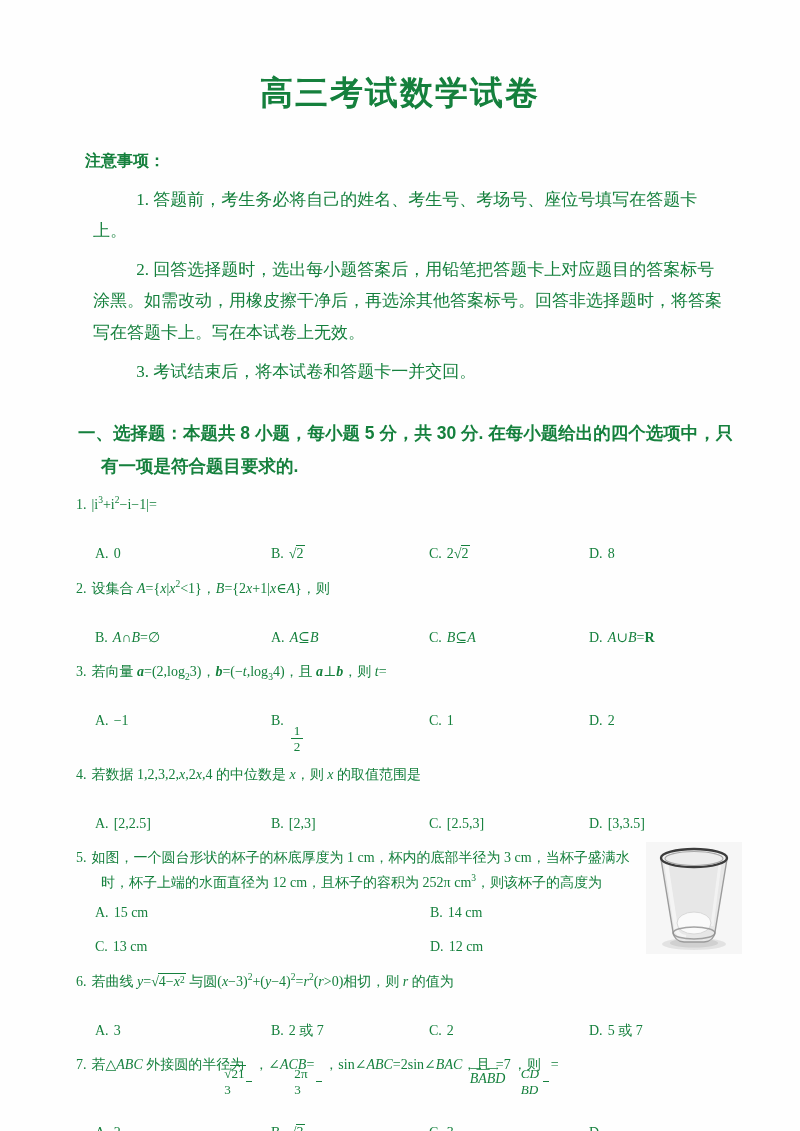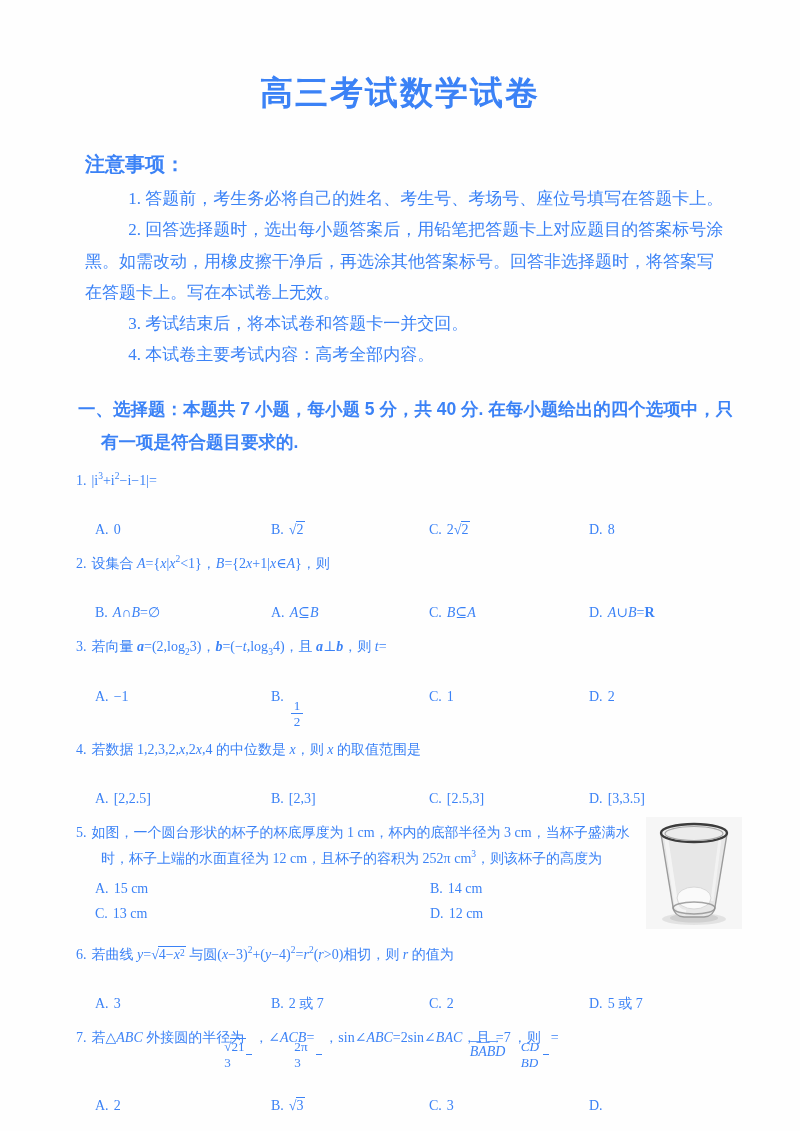--- a/index.html
+++ b/index.html
@@ -1,39 +1,39 @@
 <!DOCTYPE html>
 <html><head>
 <meta charset="utf-8">
 <style>
   html, body { margin:0; padding:0; background:#ffffff; }
   .page {
     width:800px; height:1131px; box-sizing:border-box; position:relative;
-    background:#fefefe; color:#3b82f6; overflow:hidden;
+    background:#fefefe; color:#15803d; overflow:hidden;
     font-family:"Liberation Serif","DejaVu Serif",serif;
     display:flex; flex-direction:column;
   }
   .hei { font-family:"Liberation Sans","DejaVu Sans",sans-serif; }
   .title {
     text-align:center; font-weight:bold; font-size:33px; letter-spacing:2px;
     margin-top:70px; line-height:1.4;
   }
   .notice { margin:30px 70px 0 85px; font-size:17px; line-height:1.84; }
-  .notice-heading { font-weight:bold; font-size:20px; }
-  .notice-item { margin:0; text-indent:2.55em; }
+  .notice-heading { font-weight:bold; font-size:16px; }
+  .notice-item { margin:8px; text-indent:2.55em; }
   .section-head {
     margin:22px 64px 0 78px; font-weight:bold; font-size:17.5px; line-height:1.9;
     padding-left:23px; text-indent:-23px;
   }
   .question { margin:9px 56px 0 76px; font-size:14px; line-height:1.78; }
   .q-stem { padding-left:25px; text-indent:-25px; }
   .q-num { margin-right:5px; }
   .options { display:grid; margin:5px 0 0 19px; }
   .cols4 { grid-template-columns:176px 158px 160px 1fr;margin-top:24px; }
-  .cols2 { grid-template-columns:335px 1fr; }
+  .cols2 { grid-template-columns:335px 1fr; row-gap:9px; }
   .opt { white-space:nowrap; }
   .opt-label { margin-right:5px; }
   sup { font-size:0.68em; }
   sub { font-size:0.68em; }
   .frac {
     display:inline-flex; flex-direction:column; align-items:center;
     vertical-align:-0.72em; line-height:1.15; font-size:0.94em; margin:0 2px;
   }
   .frac .num { padding:0 3px; }
   .frac .den { border-top:1.3px solid currentColor; padding:0 3px; }
@@ -56,24 +56,23 @@
 
 <div class="page">
 
   <div class="title hei">高三考试数学试卷</div>
 
   <div class="notice">
     <div class="notice-heading hei">注意事项：</div>
     <p class="notice-item">1. 答题前，考生务必将自己的姓名、考生号、考场号、座位号填写在答题卡上。</p>
     <p class="notice-item">2. 回答选择题时，选出每小题答案后，用铅笔把答题卡上对应题目的答案标号涂黑。如需改动，用橡皮擦干净后，再选涂其他答案标号。回答非选择题时，将答案写在答题卡上。写在本试卷上无效。</p>
     <p class="notice-item">3. 考试结束后，将本试卷和答题卡一并交回。</p>
-    <p class="notice-item">4. 本试卷主要考试内容：高考全部内容。</p>
   </div>
 
-  <div class="section-head hei">一、选择题：本题共 7 小题，每小题 5 分，共 40 分. 在每小题给出的四个选项中，只有一项是符合题目要求的.</div>
+  <div class="section-head hei">一、选择题：本题共 8 小题，每小题 5 分，共 30 分. 在每小题给出的四个选项中，只有一项是符合题目要求的.</div>
 
   <div class="question">
     <div class="q-stem"><span class="q-num">1.</span><span>|i<sup>3</sup>+i<sup>2</sup>−i−1|=</span></div>
     <div class="options cols4">
       <span class="opt"><span class="opt-label">A.</span><span>0</span></span>
       <span class="opt"><span class="opt-label">B.</span><span><span class="sqrt"><span class="rad">2</span></span></span></span>
       <span class="opt"><span class="opt-label">C.</span><span>2<span class="sqrt"><span class="rad">2</span></span></span></span>
       <span class="opt"><span class="opt-label">D.</span><span>8</span></span>
     </div>
   </div>

